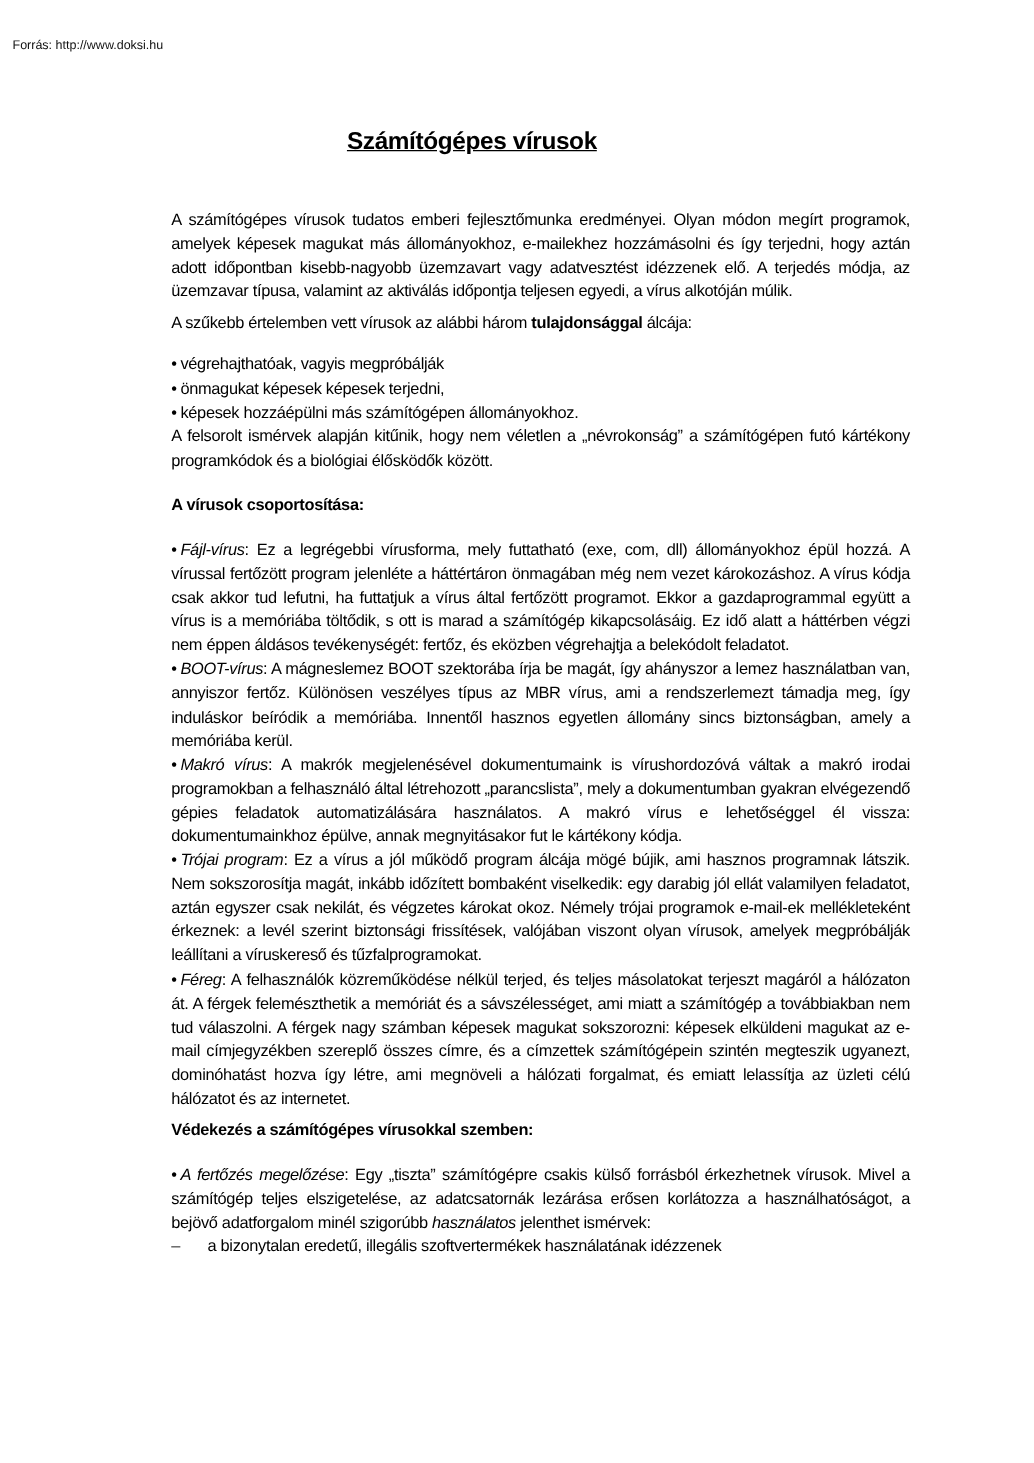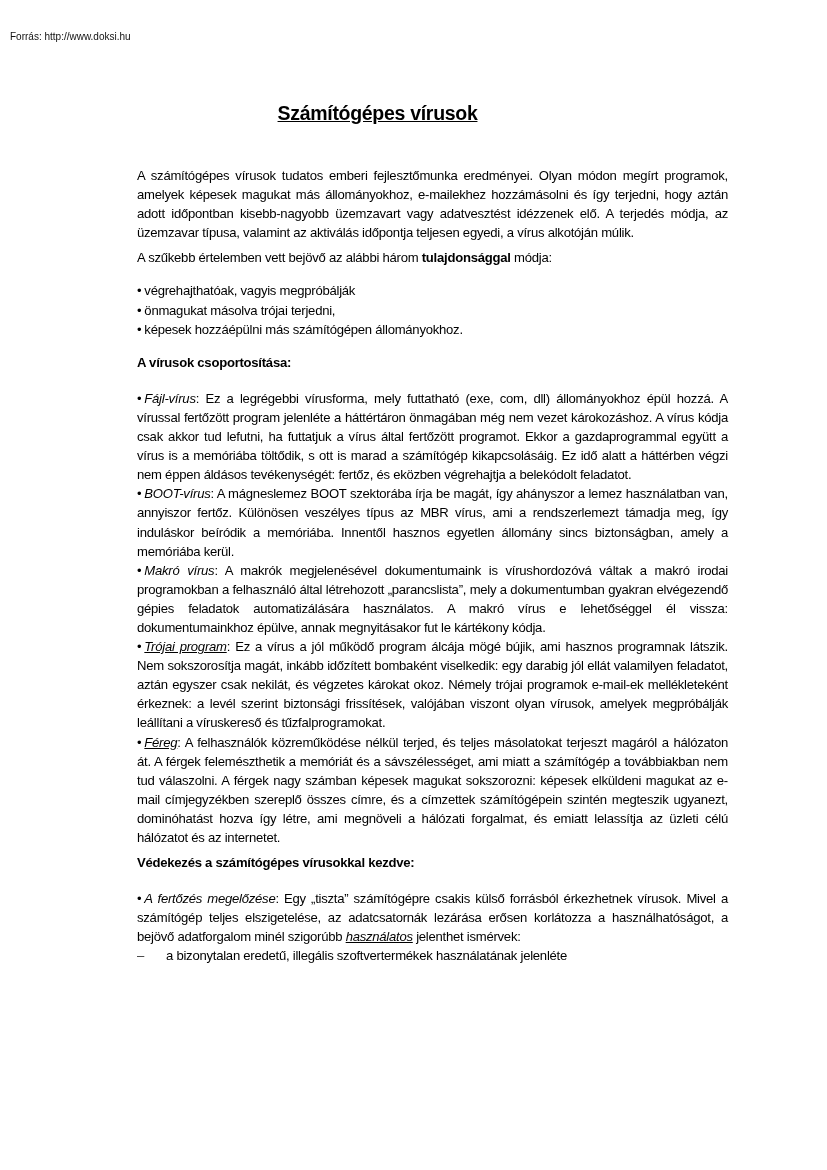--- a/index.html
+++ b/index.html
@@ -13,69 +13,70 @@
   .doc { position: absolute; left: 137px; width: 591px; top: 166px;
          font-family: "Liberation Sans", sans-serif; font-size: 13.1px;
          line-height: 19.1px; letter-spacing: -0.25px; }
   p { margin: 0; text-align: justify; }
   .gap-s { height: 6px; }
   .gap-m { height: 14px; }
   .gap-l { height: 17px; }
   .bul::before { content: "\2022"; margin-right: 3px; }
   .heading { font-weight: bold; }
   .term-u { font-style: italic; }
-  .term-i { font-style: italic; text-decoration: underline; }
+  .term-i { font-style: italic; }
   .dash-item { display: flex; }
   .dash { width: 29px; flex: none; color: #333; }
   .lastline { text-align-last: left; }
 </style>
 </head>
 <body>
 
 <div class="source">Forrás: http://www.doksi.hu</div>
 
 <div class="title">Számítógépes vírusok</div>
 
 <div class="doc">
 
   <p class="lastline">A számítógépes vírusok tudatos emberi fejlesztőmunka eredményei. Olyan módon megírt programok, amelyek képesek magukat más állományokhoz, e-mailekhez hozzámásolni és így terjedni, hogy aztán adott időpontban kisebb-nagyobb üzemzavart vagy adatvesztést idézzenek elő. A terjedés módja, az üzemzavar típusa, valamint az aktiválás időpontja teljesen egyedi, a vírus alkotóján múlik.</p>
 
   <div class="gap-s"></div>
 
-  <p class="lastline"><span>A szűkebb értelemben vett bejövő az alábbi három </span><b>tulajdonsággal</b><span> módja:</span></p>
+  <p class="lastline"><span>A szűkebb értelemben vett vírusok az alábbi három </span><b>tulajdonsággal</b><span> álcája:</span></p>
 
   <div class="gap-m"></div>
 
   <div>
     <p class="bul lastline">végrehajthatóak, vagyis megpróbálják</p>
-    <p class="bul lastline">önmagukat másolva trójai terjedni,</p>
+    <p class="bul lastline">önmagukat képesek képesek terjedni,</p>
     <p class="bul lastline">képesek hozzáépülni más számítógépen állományokhoz.</p>
   </div>
 
+  <p class="lastline" style="line-height:20.5px;">A felsorolt ismérvek alapján kitűnik, hogy nem véletlen a „névrokonság” a számítógépen futó kártékony programkódok és a biológiai élősködők között.</p>
 
   <div class="gap-m"></div>
 
   <p class="heading">A vírusok csoportosítása:</p>
 
   <div class="gap-l"></div>
 
   <div>
     <p class="bul lastline"><span class="term-u">Fájl-vírus</span><span>: Ez a legrégebbi vírusforma, mely futtatható (exe, com, dll) állományokhoz épül hozzá. A vírussal fertőzött program jelenléte a háttértáron önmagában még nem vezet károkozáshoz. A vírus kódja csak akkor tud lefutni, ha futtatjuk a vírus által fertőzött programot. Ekkor a gazdaprogrammal együtt a vírus is a memóriába töltődik, s ott is marad a számítógép kikapcsolásáig. Ez idő alatt a háttérben végzi nem éppen áldásos tevékenységét: fertőz, és eközben végrehajtja a belekódolt feladatot.</span></p>
     <p class="bul lastline"><span class="term-u">BOOT-vírus</span><span>: A mágneslemez BOOT szektorába írja be magát, így ahányszor a lemez használatban van, annyiszor fertőz. Különösen veszélyes típus az MBR vírus, ami a rendszerlemezt támadja meg, így induláskor beíródik a memóriába. Innentől hasznos egyetlen állomány sincs biztonságban, amely a memóriába kerül.</span></p>
     <p class="bul lastline"><span class="term-u">Makró vírus</span><span>: A makrók megjelenésével dokumentumaink is vírushordozóvá váltak a makró irodai programokban a felhasználó által létrehozott „parancslista”, mely a dokumentumban gyakran elvégezendő gépies feladatok automatizálására használatos. A makró vírus e lehetőséggel él vissza: dokumentumainkhoz épülve, annak megnyitásakor fut le kártékony kódja.</span></p>
     <p class="bul lastline"><span class="term-i">Trójai program</span><span>: Ez a vírus a jól működő program álcája mögé bújik, ami hasznos programnak látszik. Nem sokszorosítja magát, inkább időzített bombaként viselkedik: egy darabig jól ellát valamilyen feladatot, aztán egyszer csak nekilát, és végzetes károkat okoz. Némely trójai programok e-mail-ek mellékleteként érkeznek: a levél szerint biztonsági frissítések, valójában viszont olyan vírusok, amelyek megpróbálják leállítani a víruskereső és tűzfalprogramokat.</span></p>
     <p class="bul lastline"><span class="term-i">Féreg</span><span>: A felhasználók közreműködése nélkül terjed, és teljes másolatokat terjeszt magáról a hálózaton át. A férgek felemészthetik a memóriát és a sávszélességet, ami miatt a számítógép a továbbiakban nem tud válaszolni. A férgek nagy számban képesek magukat sokszorozni: képesek elküldeni magukat az e-mail címjegyzékben szereplő összes címre, és a címzettek számítógépein szintén megteszik ugyanezt, dominóhatást hozva így létre, ami megnöveli a hálózati forgalmat, és emiatt lelassítja az üzleti célú hálózatot és az internetet.</span></p>
   </div>
 
   <div class="gap-s"></div>
 
-  <p class="heading">Védekezés a számítógépes vírusokkal kezdve:</p>
+  <p class="heading">Védekezés a számítógépes vírusokkal szemben:</p>
 
   <div class="gap-l"></div>
 
   <p class="bul lastline"><span class="term-u">A fertőzés megelőzése</span><span>: Egy „tiszta” számítógépre csakis külső forrásból érkezhetnek vírusok. Mivel a számítógép teljes elszigetelése, az adatcsatornák lezárása erősen korlátozza a használhatóságot, a bejövő adatforgalom minél szigorúbb </span><span class="term-i">használatos</span><span> jelenthet ismérvek:</span></p>
 
   <div class="dash-item">
     <span class="dash">–</span>
-    <span>a bizonytalan eredetű, illegális szoftvertermékek használatának jelenléte</span>
+    <span>a bizonytalan eredetű, illegális szoftvertermékek használatának idézzenek</span>
   </div>
 
 </div>
 
 </body></html>

